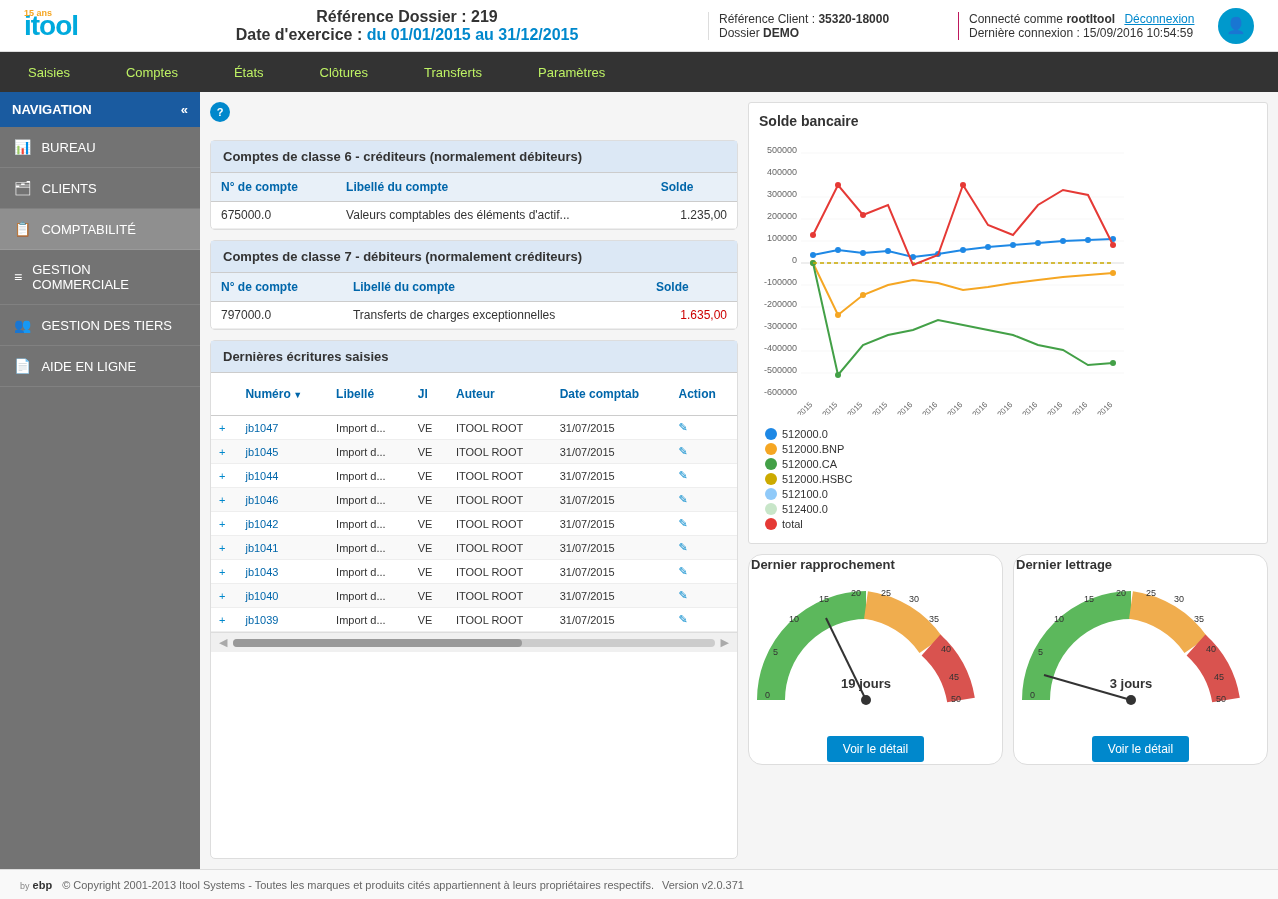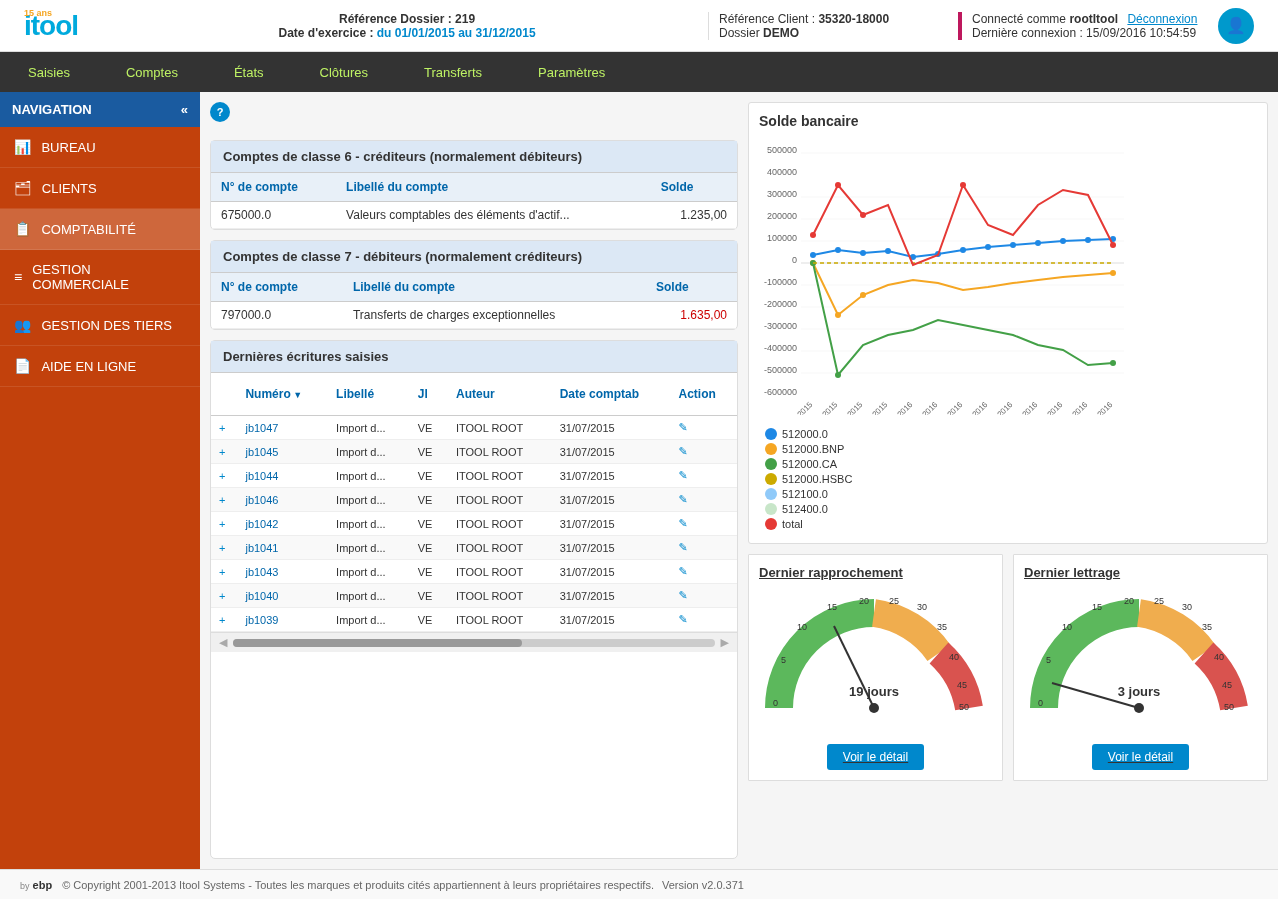--- a/index.html
+++ b/index.html
@@ -1,37 +1,37 @@
 <!DOCTYPE html>
 <html><head>
   <meta charset="utf-8">
   <style>
     * { box-sizing: border-box; margin: 0; padding: 0; }
     body { font-family: Arial, sans-serif; font-size: 12px; background: #f0f0f0; color: #333; }
 
     
     #header { display: flex; align-items: center; background: #fff; border-bottom: 1px solid #ddd; padding: 6px 24px; height: 52px; }
     #logo-area { display: flex; align-items: center; margin-right: 20px; }
-    #header-middle { flex: 1; text-align: center; font-size: 12px; }
+    #header-middle { flex: 1; text-align: center; font-size: 16px; }
     #header-middle span { font-weight: bold; }
     #header-right-1 { min-width: 250px; font-size: 12px; border-left: 1px solid #ddd; padding-left: 10px; }
     #header-right-2 { min-width: 250px; font-size: 12px; border-left: 1px solid #ddd; padding-left: 10px; }
     .bold { font-weight: bold; }
     .link { color: #0088cc; text-decoration: underline; cursor: pointer; }
     #user-avatar { width: 36px; height: 36px; border-radius: 50%; background: #0099cc; margin-left: 10px; display: flex; align-items: center; justify-content: center; color: white; font-size: 16px; }
 
     
     #navbar { background: #333; display: flex; height: 40px; }
     .nav-item { color: #bef264; padding: 0 28px; display: flex; align-items: center; cursor: pointer; font-size: 13px; }
 
     
     #main-layout { display: flex; height: calc(899px - 52px - 40px - 30px); }
 
     
-    #sidebar { width: 200px; background: #c2410c; min-height: 100%; flex-shrink: 0; }
+    #sidebar { width: 200px; background: #737373; min-height: 100%; flex-shrink: 0; }
     #sidebar-header { background: #1a5ba0; color: #fff; font-weight: bold; font-size: 13px; padding: 10px 12px; display: flex; justify-content: space-between; align-items: center; }
     .sidebar-item { color: #fff; padding: 12px 14px; display: flex; align-items: center; cursor: pointer; font-size: 13px; border-bottom: 1px solid rgba(255,255,255,0.1); }
     .sidebar-item.active { background: rgba(255,255,255,0.2); }
     .sidebar-icon { margin-right: 10px; font-size: 14px; }
 
     
     #content { flex: 1; padding: 10px; overflow: auto; background: #f5f5f5; display: flex; gap: 10px; }
     #left-panel { flex: 1; display: flex; flex-direction: column; gap: 10px; }
     #right-panel { width: 520px; display: flex; flex-direction: column; gap: 10px; }
 
@@ -54,21 +54,21 @@
     .entries-table th { color: #0066aa; padding: 14px 8px; text-align: left; font-size: 12px; border-bottom: 1px solid #ccc; cursor: pointer; }
     .entries-table th.sorted::after { content: " ▼"; font-size: 9px; }
     .entries-table td { padding: 5px 8px; border-bottom: 1px solid #eee; font-size: 11px; }
     .entries-table tr:nth-child(even) td { background: #f9f9f9; }
     .plus-icon { color: #0088cc; cursor: pointer; margin-right: 4px; }
     .edit-icon { color: #0088cc; cursor: pointer; }
     .table-scroll-x { overflow-x: auto; }
 
     
     #bottom-panels { display: flex; gap: 10px; }
-    .gauge-panel { flex: 1; background: #fff; border: 1px solid #ddd; border-radius: 1px; padding: 10px; text-decoration: underline; }
+    .gauge-panel { flex: 1; background: #fff; border: 1px solid #ddd; border-radius: 14px; padding: 2px; }
     .gauge-title { font-weight: bold; font-size: 13px; margin-bottom: 8px; }
     .voir-detail-btn { display: block; margin: 8px auto 0; background: #0088cc; color: #fff; border: none; padding: 6px 16px; border-radius: 3px; cursor: pointer; font-size: 12px; }
 
     
     #footer { background: #f9f9f9; border-top: 1px solid #ddd; padding: 6px 20px; display: flex; align-items: center; font-size: 11px; color: #666; height: 30px; }
     #footer-logo { margin-right: 10px; }
     .ebp-logo { font-size: 11px; color: #333; font-weight: bold; }
 
     
     .legend-item { display: flex; align-items: center; font-size: 11px; margin-bottom: 3px; }
@@ -105,21 +105,21 @@
   <div id="header-right-1" style="padding: 0 10px; border-left: 1px solid #ddd;">
     <div>
       <span>Référence Client :</span>
       <span class="bold">35320-18000</span>
     </div>
     <div>
       <span>Dossier</span>
       <span class="bold">DEMO</span>
     </div>
   </div>
-  <div id="header-right-2" style="padding: 0 10px; border-left: 4px solid #be185d;">
+  <div id="header-right-2" style="padding: 0 10px; border-left: 1px solid #be185d;">
     <div>
       <span>Connecté comme</span>
       <span class="bold">rootItool</span>
       <span style="margin-left:6px;" class="link">Déconnexion</span>
     </div>
     <div>
       <span>Dernière connexion :</span>
       <span>15/09/2016 10:54:59</span>
     </div>
   </div>

